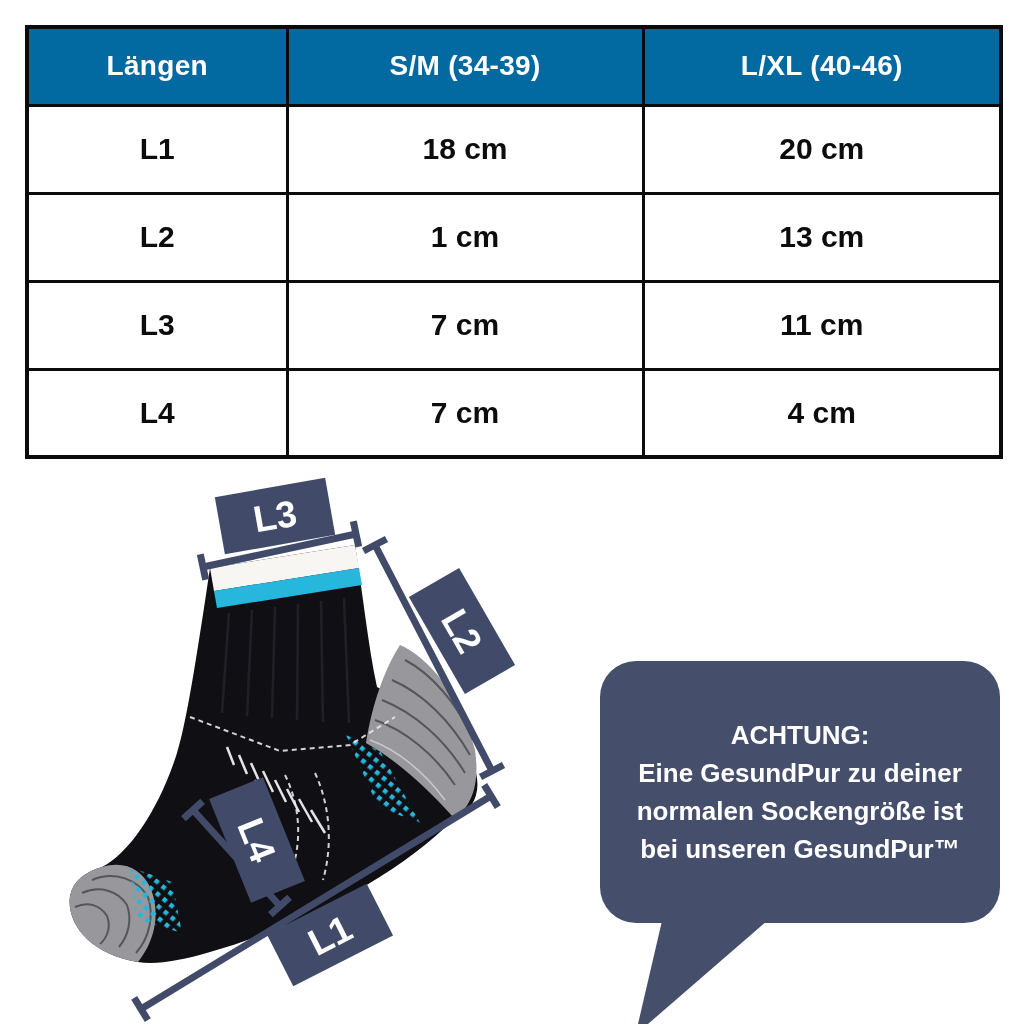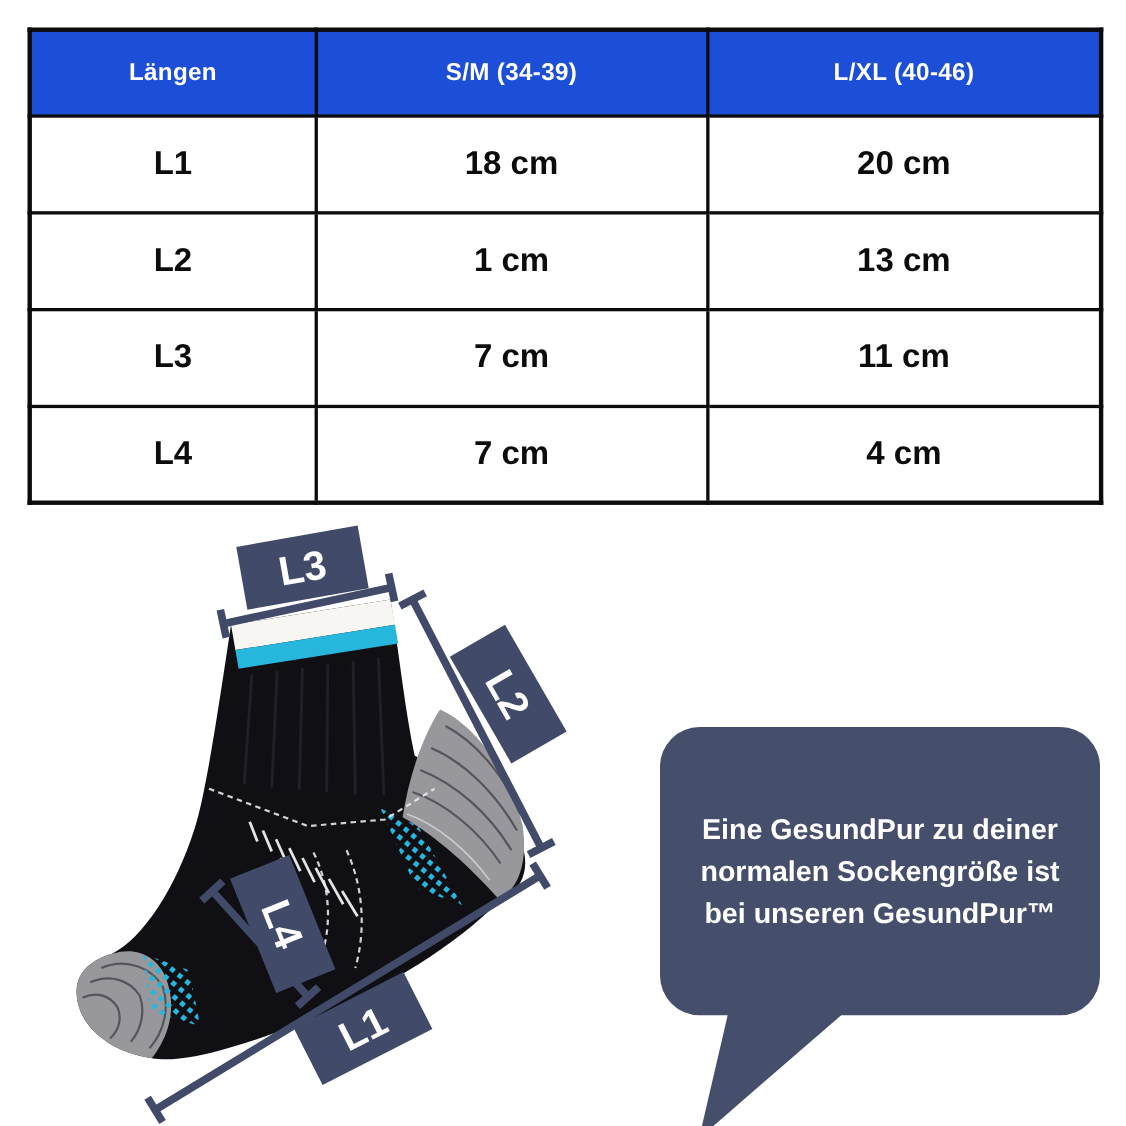--- a/index.html
+++ b/index.html
@@ -13,21 +13,21 @@
     border-collapse:collapse;table-layout:fixed;
     border:4px solid #0b0b0d;
   }
   table.size-table th, table.size-table td{
     border:3px solid #0b0b0d;text-align:center;vertical-align:middle;
     font-weight:bold;padding:0;
   }
   table.size-table thead tr{height:78px;}
   table.size-table tbody tr{height:88px;}
   table.size-table th{
-    background:#1d4ed8;color:#ffffff;font-size:22px;letter-spacing:.3px;
+    background:#0369a1;color:#ffffff;font-size:28px;letter-spacing:.3px;
   }
   table.size-table td{
     background:#ffffff;color:#0c0c0e;font-size:30px;
   }
   
   svg.sock-diagram{position:absolute;left:30px;top:455px;}
   .badge-rect{fill:#414B69;}
   .badge-text{
     font-family:"Liberation Sans", sans-serif;font-weight:bold;
     font-size:37px;fill:#ffffff;
@@ -193,20 +193,21 @@
       <rect class="badge-rect" x="-56" y="-29" width="112" height="58"></rect>
       <text class="badge-text" text-anchor="middle" y="13">L4</text>
     </g>
     <g transform="translate(300,480) rotate(-27)">
       <rect class="badge-rect" x="-56" y="-29" width="112" height="58"></rect>
       <text class="badge-text" text-anchor="middle" y="13">L1</text>
     </g>
   </svg>
 
   <div class="bubble">
+    <div>ACHTUNG:</div>
     <div>Eine GesundPur zu deiner</div>
     <div>normalen Sockengröße ist</div>
     <div>bei unseren GesundPur™</div>
   </div>
   <svg class="bubble-tail" width="200" height="124" viewBox="0 0 200 124">
     <path fill="#454E6B" d="M 65,8 L 182,8 L 48,124 L 38,124 Z"></path>
   </svg>
 
 </div>
 

